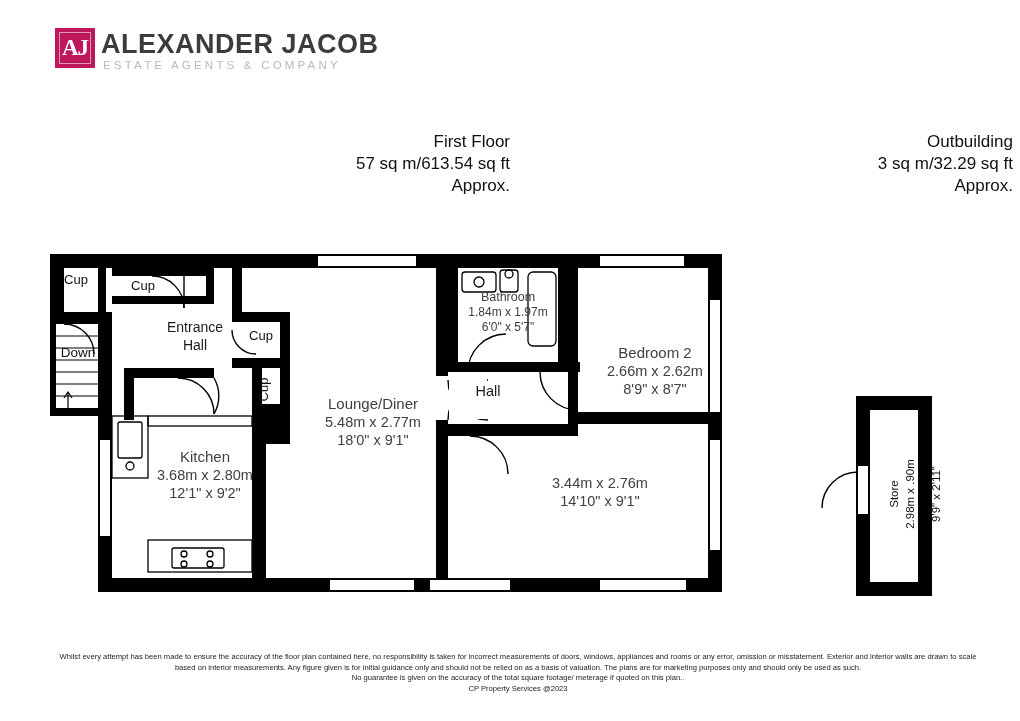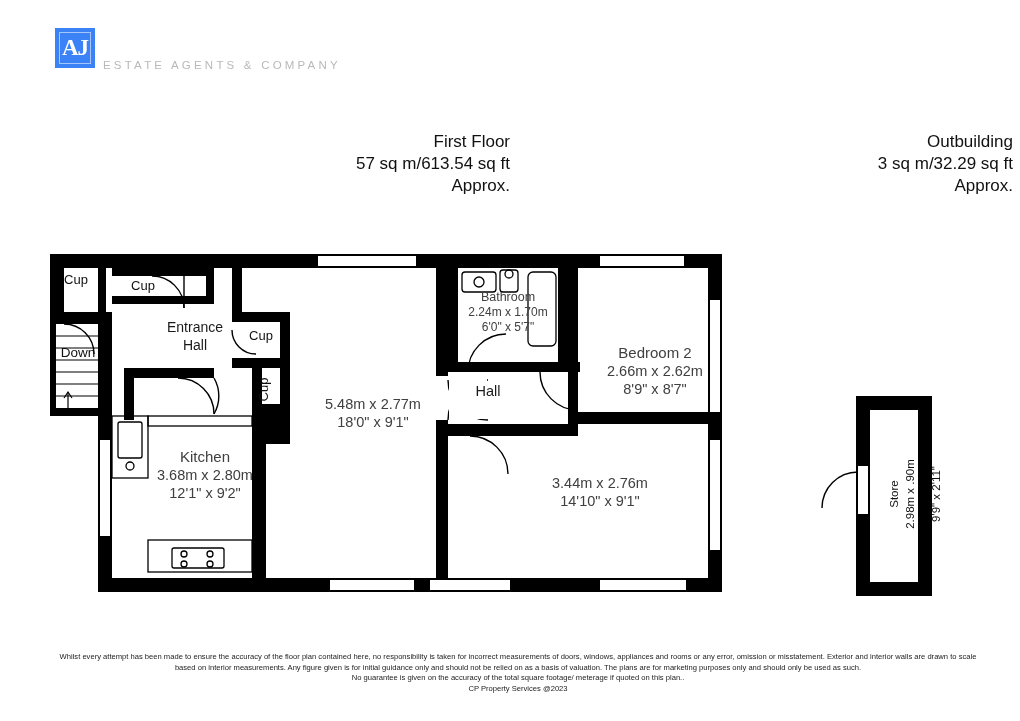--- a/index.html
+++ b/index.html
@@ -16,21 +16,21 @@
     overflow: hidden;
   }
   .abs { position: absolute; }
 
   
   #logo {
     left: 55px; top: 28px; width: 245px; height: 52px;
   }
   #logo-mark {
     position: absolute; left: 0; top: 0; width: 40px; height: 40px;
-    background: #3b82f6;
+    background: #be185d;
     display: flex; align-items: center; justify-content: center;
     color: #ffffff;
     font-size: 23px;
     font-weight: bold;
     letter-spacing: -1px;
     font-family: "Liberation Serif", serif;
   }
   #logo-mark::after {
     content: "";
     position: absolute;
@@ -94,20 +94,21 @@
     line-height: 10.5px;
     color: #222;
   }
   #disclaimer div { white-space: nowrap; padding-left: 16px; }
 </style>
 </head>
 <body>
 
 <div id="logo" class="abs">
   <div id="logo-mark">AJ</div>
+  <div id="logo-name">ALEXANDER JACOB</div>
   <div id="logo-sub">ESTATE AGENTS &amp; COMPANY</div>
 </div>
 
 <div class="abs plan-title" style="left:270px; top:131px; width:240px;">
   <div>First Floor</div>
   <div>57 sq m/613.54 sq ft</div>
   <div>Approx.</div>
 </div>
 
 <div class="abs plan-title" style="left:778px; top:131px; width:235px;">
@@ -250,33 +251,34 @@
   <div>2.66m x 2.62m</div>
   <div>8'9" x 8'7"</div>
 </div>
 
 <div class="room-label" style="left:510px; top:474px; width:180px;">
   <div>3.44m x 2.76m</div>
   <div>14'10" x 9'1"</div>
 </div>
 
 <div class="room-label" style="left:288px; top:395px; width:170px;">
+  <div class="nm">Lounge/Diner</div>
   <div>5.48m x 2.77m</div>
   <div>18'0" x 9'1"</div>
 </div>
 
 <div class="room-label" style="left:115px; top:448px; width:180px;">
   <div class="nm">Kitchen</div>
   <div>3.68m x 2.80m</div>
   <div>12'1" x 9'2"</div>
 </div>
 
 <div class="room-label" style="left:445px; top:290px; width:126px; font-size:12px; line-height:15px;">
   <div style="font-size:12.5px;">Bathroom</div>
-  <div>2.24m x 1.70m</div>
+  <div>1.84m x 1.97m</div>
   <div>6'0" x 5'7"</div>
 </div>
 
 <div class="abs" style="left:874px; top:440px; width:40px; height:120px;">
   <div class="small-label vert" style="left:-30px; top:48px; width:100px; font-size:11.5px;">Store</div>
   <div class="small-label vert" style="left:-38px; top:48px; width:120px; font-size:11.5px; margin-left:14px;">2.98m x .90m</div>
   <div class="small-label vert" style="left:-26px; top:48px; width:120px; font-size:11.5px; margin-left:28px;">9'9" x 2'11"</div>
 </div>
 
 <div class="small-label" style="left:53px; top:272px; width:46px; font-size:13px;">Cup</div>

